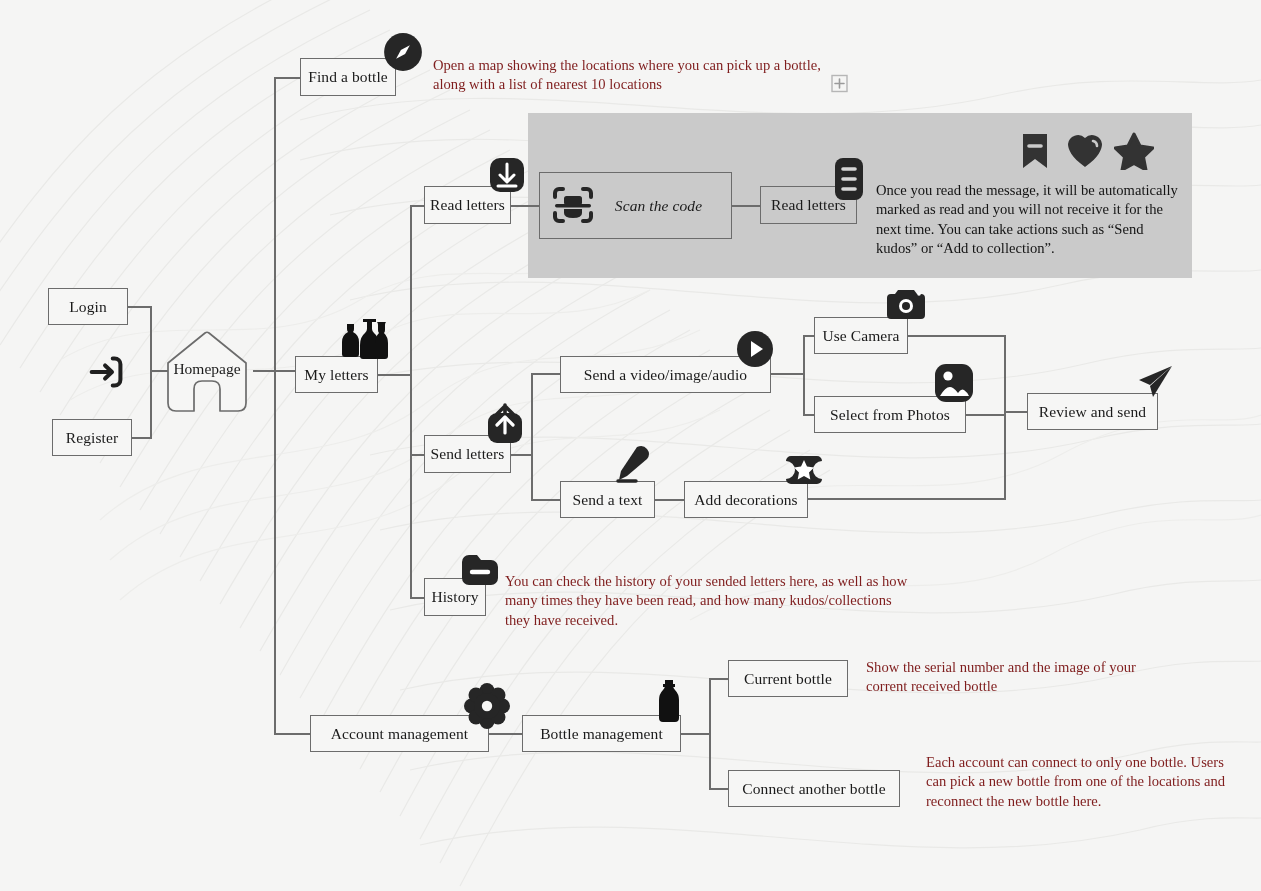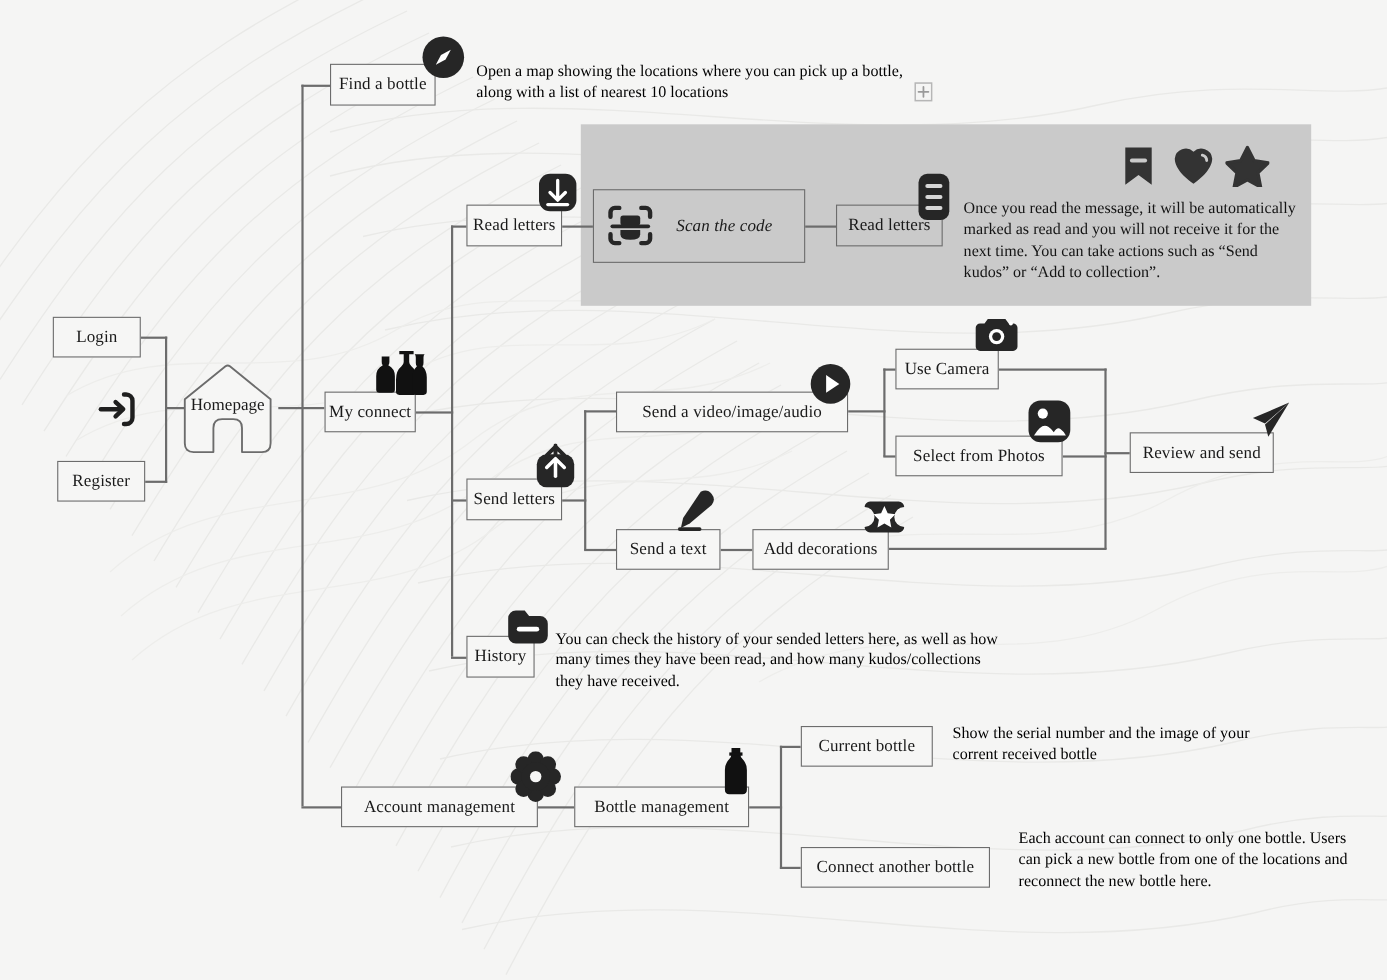--- a/index.html
+++ b/index.html
@@ -41,21 +41,21 @@
   
   .ln{position:absolute;background:#6c6c6c;z-index:2;}
   .lnh{height:1.6px;}
   .lnv{width:1.6px;}
 
   
   .note{
     position:absolute;
     font-size:14.6px;
     line-height:1.32;
-    color:#000000;
+    color:#7f1d1d;
     z-index:6;
   }
   .note.ongray{color:#141414;}
 
   
   #graypanel{
     position:absolute;
     background:#cacaca;
     z-index:1;
   }
@@ -215,21 +215,21 @@
   </div>
   <div class="note" style="left:433px;top:56px;width:420px;">Open a map showing the locations where you can pick up a bottle, along with a list of nearest 10 locations</div>
   <div class="plusbox icon" style="left:831px;top:74px;">
     <svg width="17" height="19" viewBox="0 0 17 19">
       <rect x="1" y="1.5" width="15" height="16" fill="none" stroke="#b6b6b6" stroke-width="1.4"></rect>
       <path d="M8.5 5 V14 M4 9.5 H13" stroke="#9a9a9a" stroke-width="1.6" stroke-linecap="round"></path>
     </svg>
   </div>
 
   <div class="node" style="left:295px;top:356px;width:83px;height:37px;">
-    <span>My connect</span>
+    <span>My letters</span>
   </div>
   <div class="icon" style="left:336px;top:316px;">
     <svg width="66" height="48" viewBox="0 0 66 48">
       <g fill="#111111">
         <path d="M12 16 q-1-1-1-3 V8 h7 v5 q0 2-1 3 q6 3 6 10 v12 q0 3-3 3 H9 q-3 0-3-3 V26 q0-7 6-10z"></path>
         <path d="M27 3 h13 v3 h-4 v7 q0 2 2 4 q5 4 5 12 v11 q0 3-3 3 H27 q-3 0-3-3 V29 q0-8 5-12 q2-2 2-4 V6 h-4z"></path>
         <path d="M50 6 q-1 1-1 3 v5 q0 2-1 3 q4 4 4 10 v13 q0 3-3 3 h-7 q-3 0-3-3 V27 q0-6 4-10 q-1-1-1-3 V9 q0-2-1-3z"></path>
       </g>
     </svg>
   </div>

